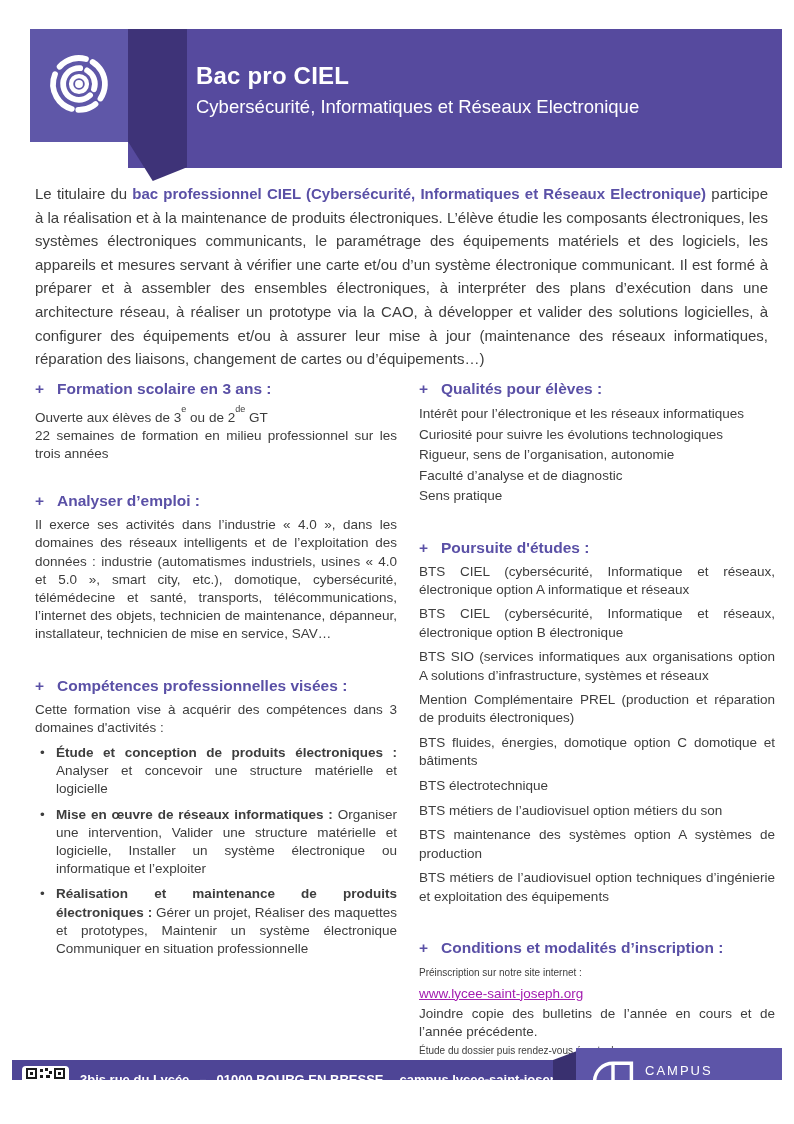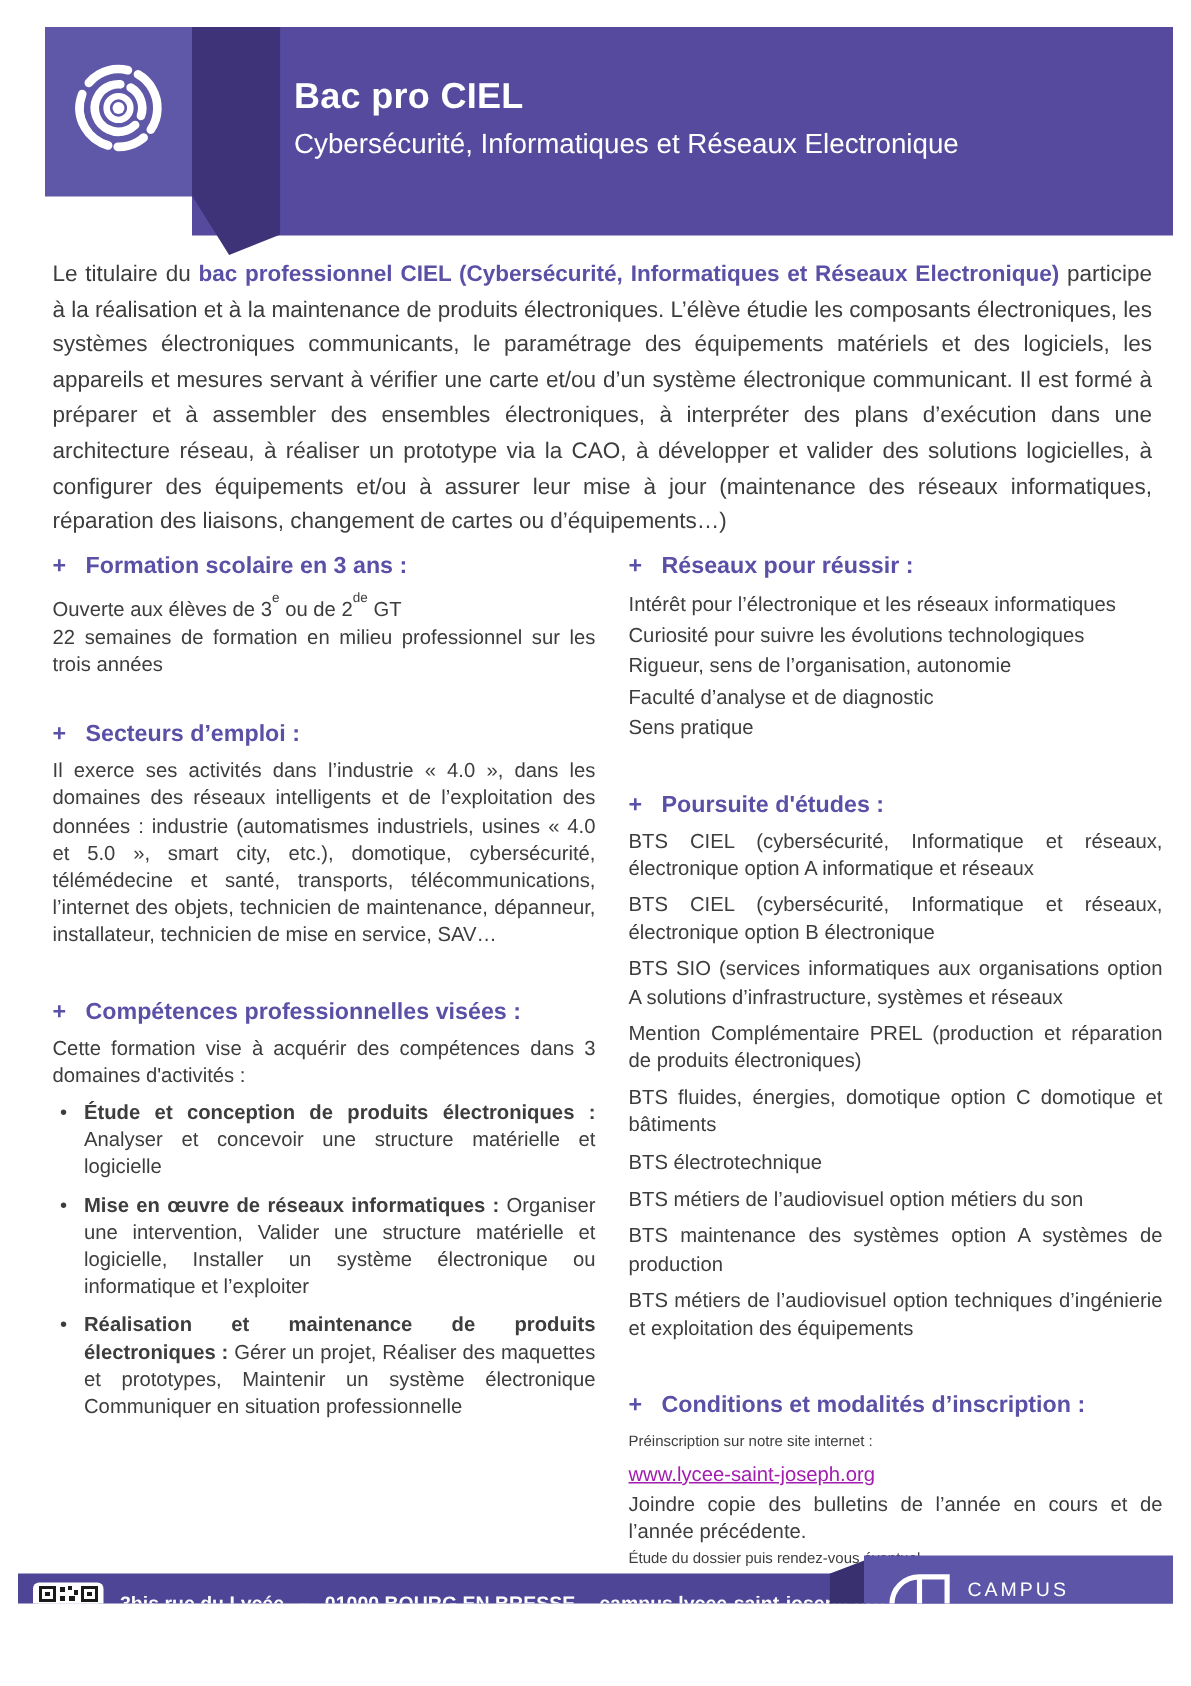--- a/index.html
+++ b/index.html
@@ -1,18 +1,18 @@
 <!DOCTYPE html>
 <html><head>
 <meta charset="utf-8">
 <style>
   * { margin:0; padding:0; box-sizing:border-box; }
   html,body { background:#ffffff; }
   .page {
-    position:relative; width:794px; height:1068px; margin:1px auto;
+    position:relative; width:794px; height:1068px; margin:12px auto;
     background:#ffffff; overflow:hidden;
     font-family:"Liberation Sans","DejaVu Sans",sans-serif;
     color:#3d3d3d;
   }
 
   
   .banner { position:absolute; left:128px; top:17px; width:654px; height:139px; background:#564a9e; }
   .banner-fold { position:absolute; left:128px; top:17px; width:59px; height:152px; background:#3e3378;
     clip-path:polygon(0 0,100% 0,100% 91%,42% 100%,0 74%); }
   .logo-box { position:absolute; left:30px; top:17px; width:98px; height:113px; background:#5f57a8;
@@ -105,21 +105,21 @@
           <span class="plus">+</span>
           <span>Formation scolaire en 3 ans :</span>
         </div>
         <div class="body-line"><span>Ouverte aux élèves de 3</span><sup class="small">e</sup><span> ou de 2</span><sup class="small">de</sup><span> GT</span></div>
         <div class="body-just">22 semaines de formation en milieu professionnel sur les trois années</div>
       </div>
 
       <div class="section">
         <div class="sec-head">
           <span class="plus">+</span>
-          <span>Secteurs d’emploi :</span>
+          <span>Analyser d’emploi :</span>
         </div>
         <div class="body-just">Il exerce ses activités dans l’industrie « 4.0 », dans les domaines des réseaux intelligents et de l’exploitation des données : industrie (automatismes industriels, usines « 4.0 et 5.0 », smart city, etc.), domotique, cybersécurité, télémédecine et santé, transports, télécommunications, l’internet des objets, technicien de maintenance, dépanneur, installateur, technicien de mise en service, SAV…</div>
       </div>
 
       <div class="section" style="margin-top:31px;">
         <div class="sec-head">
           <span class="plus">+</span>
           <span>Compétences professionnelles visées :</span>
         </div>
         <div class="body-just">Cette formation vise à acquérir des compétences dans 3 domaines d'activités :</div>
@@ -139,21 +139,21 @@
         </div>
       </div>
 
     </div>
 
     <div class="col-right">
 
       <div class="section">
         <div class="sec-head">
           <span class="plus">+</span>
-          <span>Réseaux pour réussir :</span>
+          <span>Qualités pour élèves :</span>
         </div>
         <div class="q-line">Intérêt pour l’électronique et les réseaux informatiques</div>
         <div class="q-line">Curiosité pour suivre les évolutions technologiques</div>
         <div class="q-line">Rigueur, sens de l’organisation, autonomie</div>
         <div class="q-line">Faculté d’analyse et de diagnostic</div>
         <div class="q-line">Sens pratique</div>
       </div>
 
       <div class="section" style="margin-top:30px;">
         <div class="sec-head">

